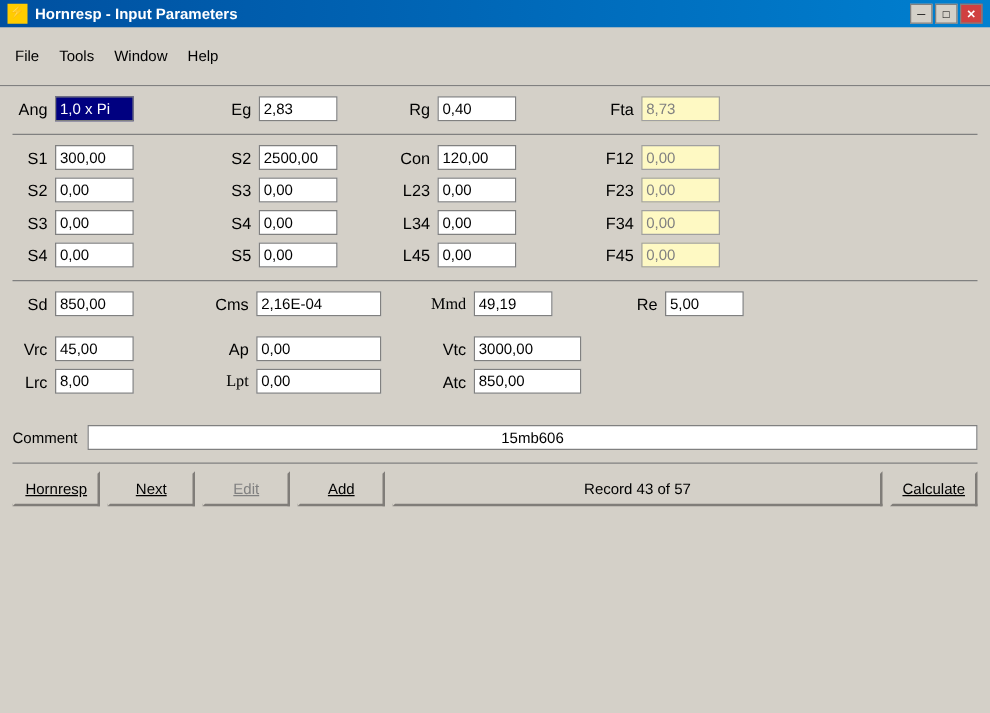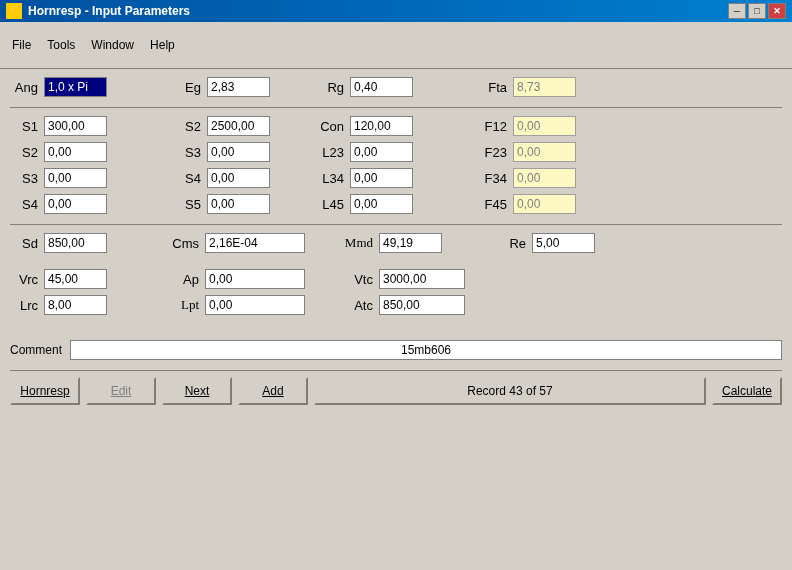--- a/index.html
+++ b/index.html
@@ -284,20 +284,20 @@
     <input type="text" class="input-long" value="850,00" style="">
   </div>
 
   <div class="comment-row">
     <span class="comment-label">Comment</span>
     <input type="text" class="comment-input" value="15mb606" style="">
   </div>
 
   <div class="button-row">
     <button class="btn">Hornresp</button>
+    <button class="btn">Next</button>
     <button class="btn btn-disabled">Edit</button>
-    <button class="btn">Next</button>
     <button class="btn">Add</button>
     <button class="btn btn-record" style="flex:1;">Record 43 of 57</button>
     <button class="btn">Calculate</button>
   </div>
 
 </div>
 
 </body></html>

